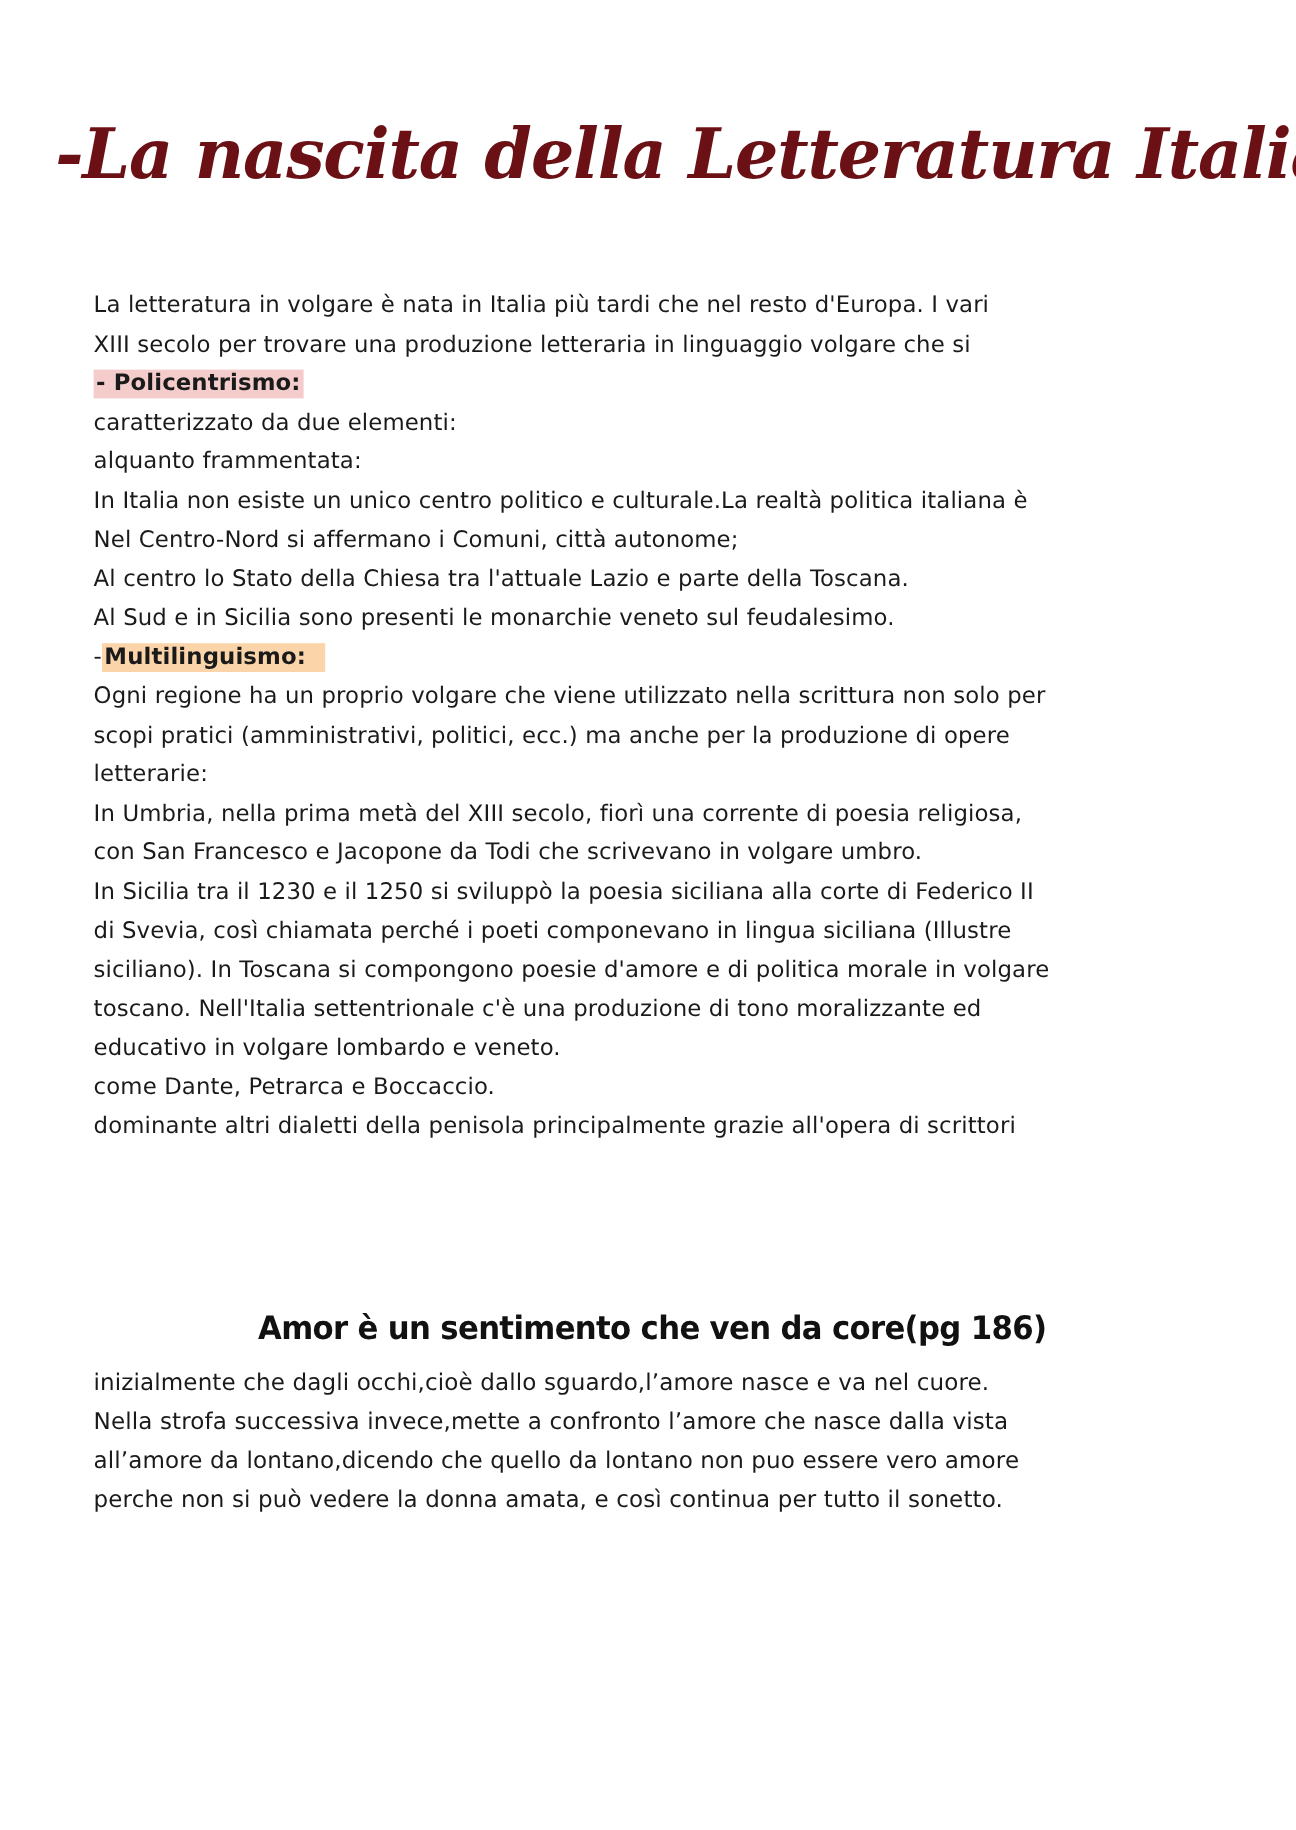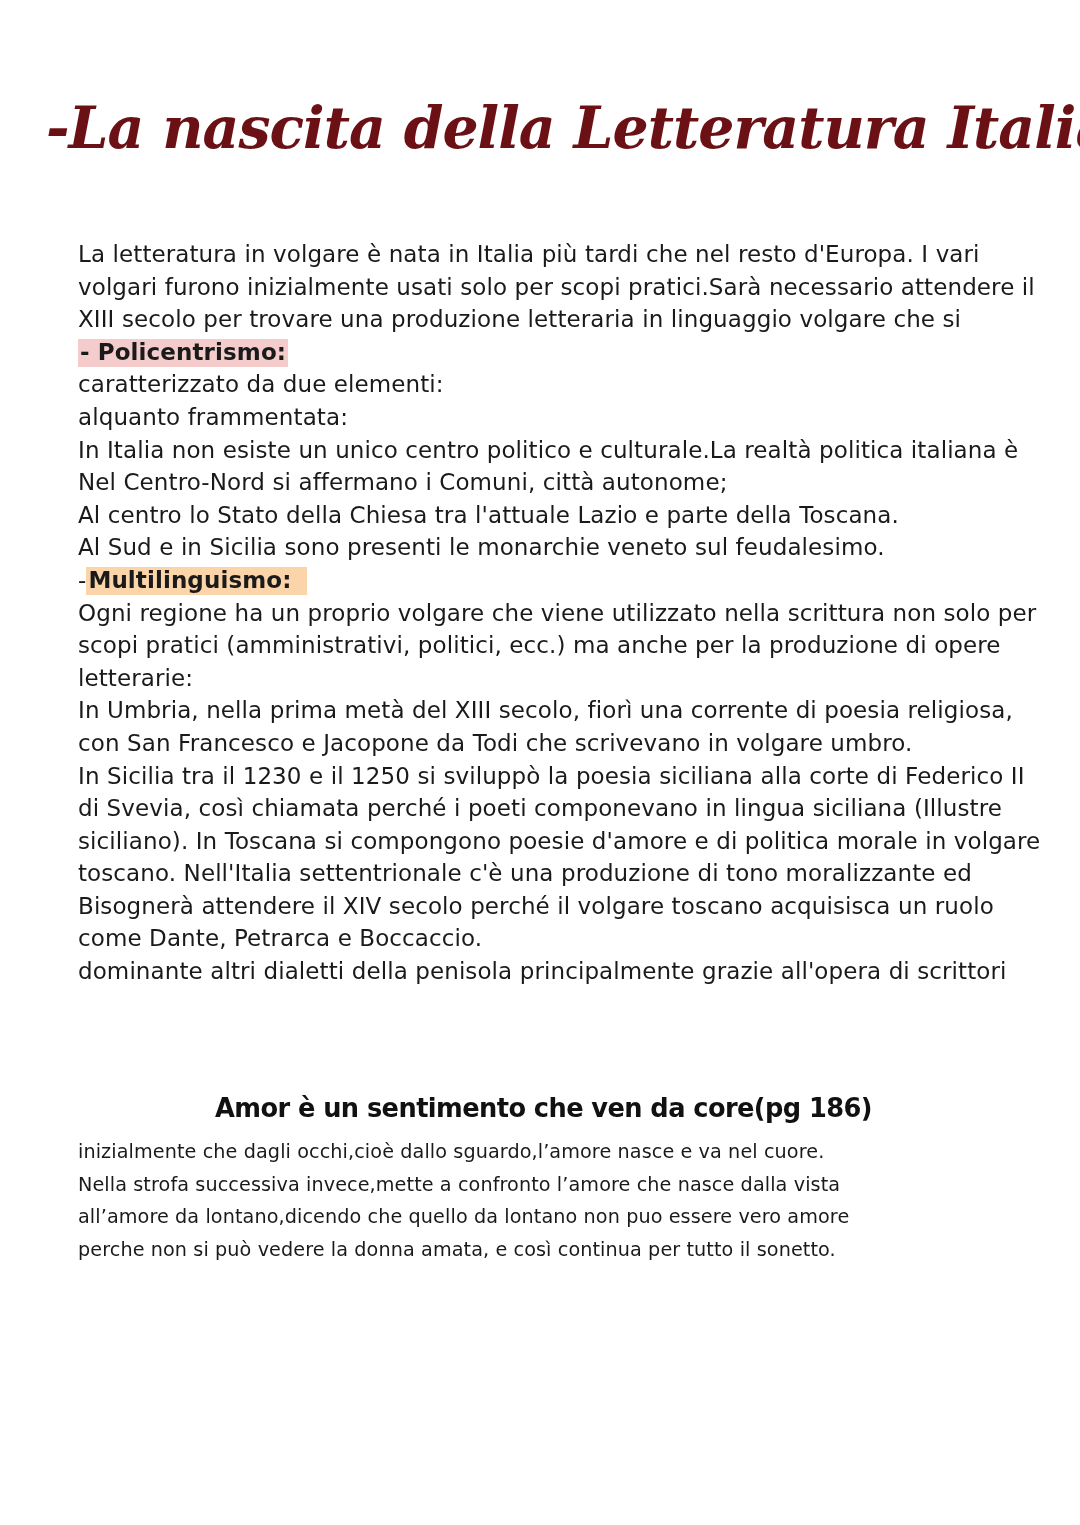--- a/index.html
+++ b/index.html
@@ -29,21 +29,21 @@
       letter-spacing: -1px;
       white-space: nowrap;
       transform: scaleX(0.98);
       transform-origin: left center;
     }
     .body-text {
       position: absolute;
       left: 78px;
       top: 238px;
       width: 930px;
-      font-size: 23px;
+      font-size: 19px;
       line-height: 32.6px;
       letter-spacing: 0.1px;
     }
     .line {
       display: block;
       white-space: nowrap;
     }
     .hl-pink {
       background: #f4cccc;
       font-weight: bold;
@@ -79,42 +79,41 @@
       letter-spacing: 0.1px;
     }
   </style>
 </head>
 <body>
 
 <div class="title">-La nascita della Letteratura Italiana-</div>
 
 <div class="body-text">
   <span class="line">La letteratura in volgare è nata in Italia più tardi che nel resto d'Europa. I vari</span>
-  <span class="line">volgari furono inizialmente usati solo per scopi pratici.Sarà necessario attendere il</span>
   <span class="line">XIII secolo per trovare una produzione letteraria in linguaggio volgare che si</span>
   <span class="line"><span class="hl-pink"><span>- </span><span>Policentrismo:</span></span></span>
 
   <span class="line">caratterizzato da due elementi:</span>
   <span class="line">alquanto frammentata:</span>
   <span class="line">In Italia non esiste un unico centro politico e culturale.La realtà politica italiana è</span>
   <span class="line">Nel Centro-Nord si affermano i Comuni, città autonome;</span>
   <span class="line">Al centro lo Stato della Chiesa tra l'attuale Lazio e parte della Toscana.</span>
   <span class="line">Al Sud e in Sicilia sono presenti le monarchie veneto sul feudalesimo.</span>
 
   <span class="line"><span>-</span><span class="hl-orange">Multilinguismo:</span></span>
   <span class="line">Ogni regione ha un proprio volgare che viene utilizzato nella scrittura non solo per</span>
   <span class="line">scopi pratici (amministrativi, politici, ecc.) ma anche per la produzione di opere</span>
   <span class="line">letterarie:</span>
   <span class="line">In Umbria, nella prima metà del XIII secolo, fiorì una corrente di poesia religiosa,</span>
   <span class="line">con San Francesco e Jacopone da Todi che scrivevano in volgare umbro.</span>
   <span class="line">In Sicilia tra il 1230 e il 1250 si sviluppò la poesia siciliana alla corte di Federico II</span>
   <span class="line">di Svevia, così chiamata perché i poeti componevano in lingua siciliana (Illustre</span>
   <span class="line">siciliano).  In Toscana si compongono poesie d'amore e di politica morale in volgare</span>
   <span class="line">toscano. Nell'Italia settentrionale c'è una produzione di tono moralizzante ed</span>
-  <span class="line">Bisognerà attendere il XIV secolo perché il volgare toscano acquisisca un ruolo</span>
+  <span class="line">educativo in volgare lombardo e veneto.</span>
   <span class="line">come Dante, Petrarca e Boccaccio.</span>
   <span class="line">dominante altri dialetti della penisola principalmente grazie all'opera di scrittori</span>
 </div>
 
 <div class="subheading">Amor è un sentimento che ven da core(pg 186)</div>
 
 <div class="body-text-2">
   <span class="line">inizialmente che dagli occhi,cioè dallo sguardo,l’amore nasce e va nel cuore.</span>
   <span class="line">Nella strofa successiva invece,mette a confronto l’amore che nasce dalla vista</span>
   <span class="line">all’amore da lontano,dicendo che quello da lontano non puo essere vero amore</span>

